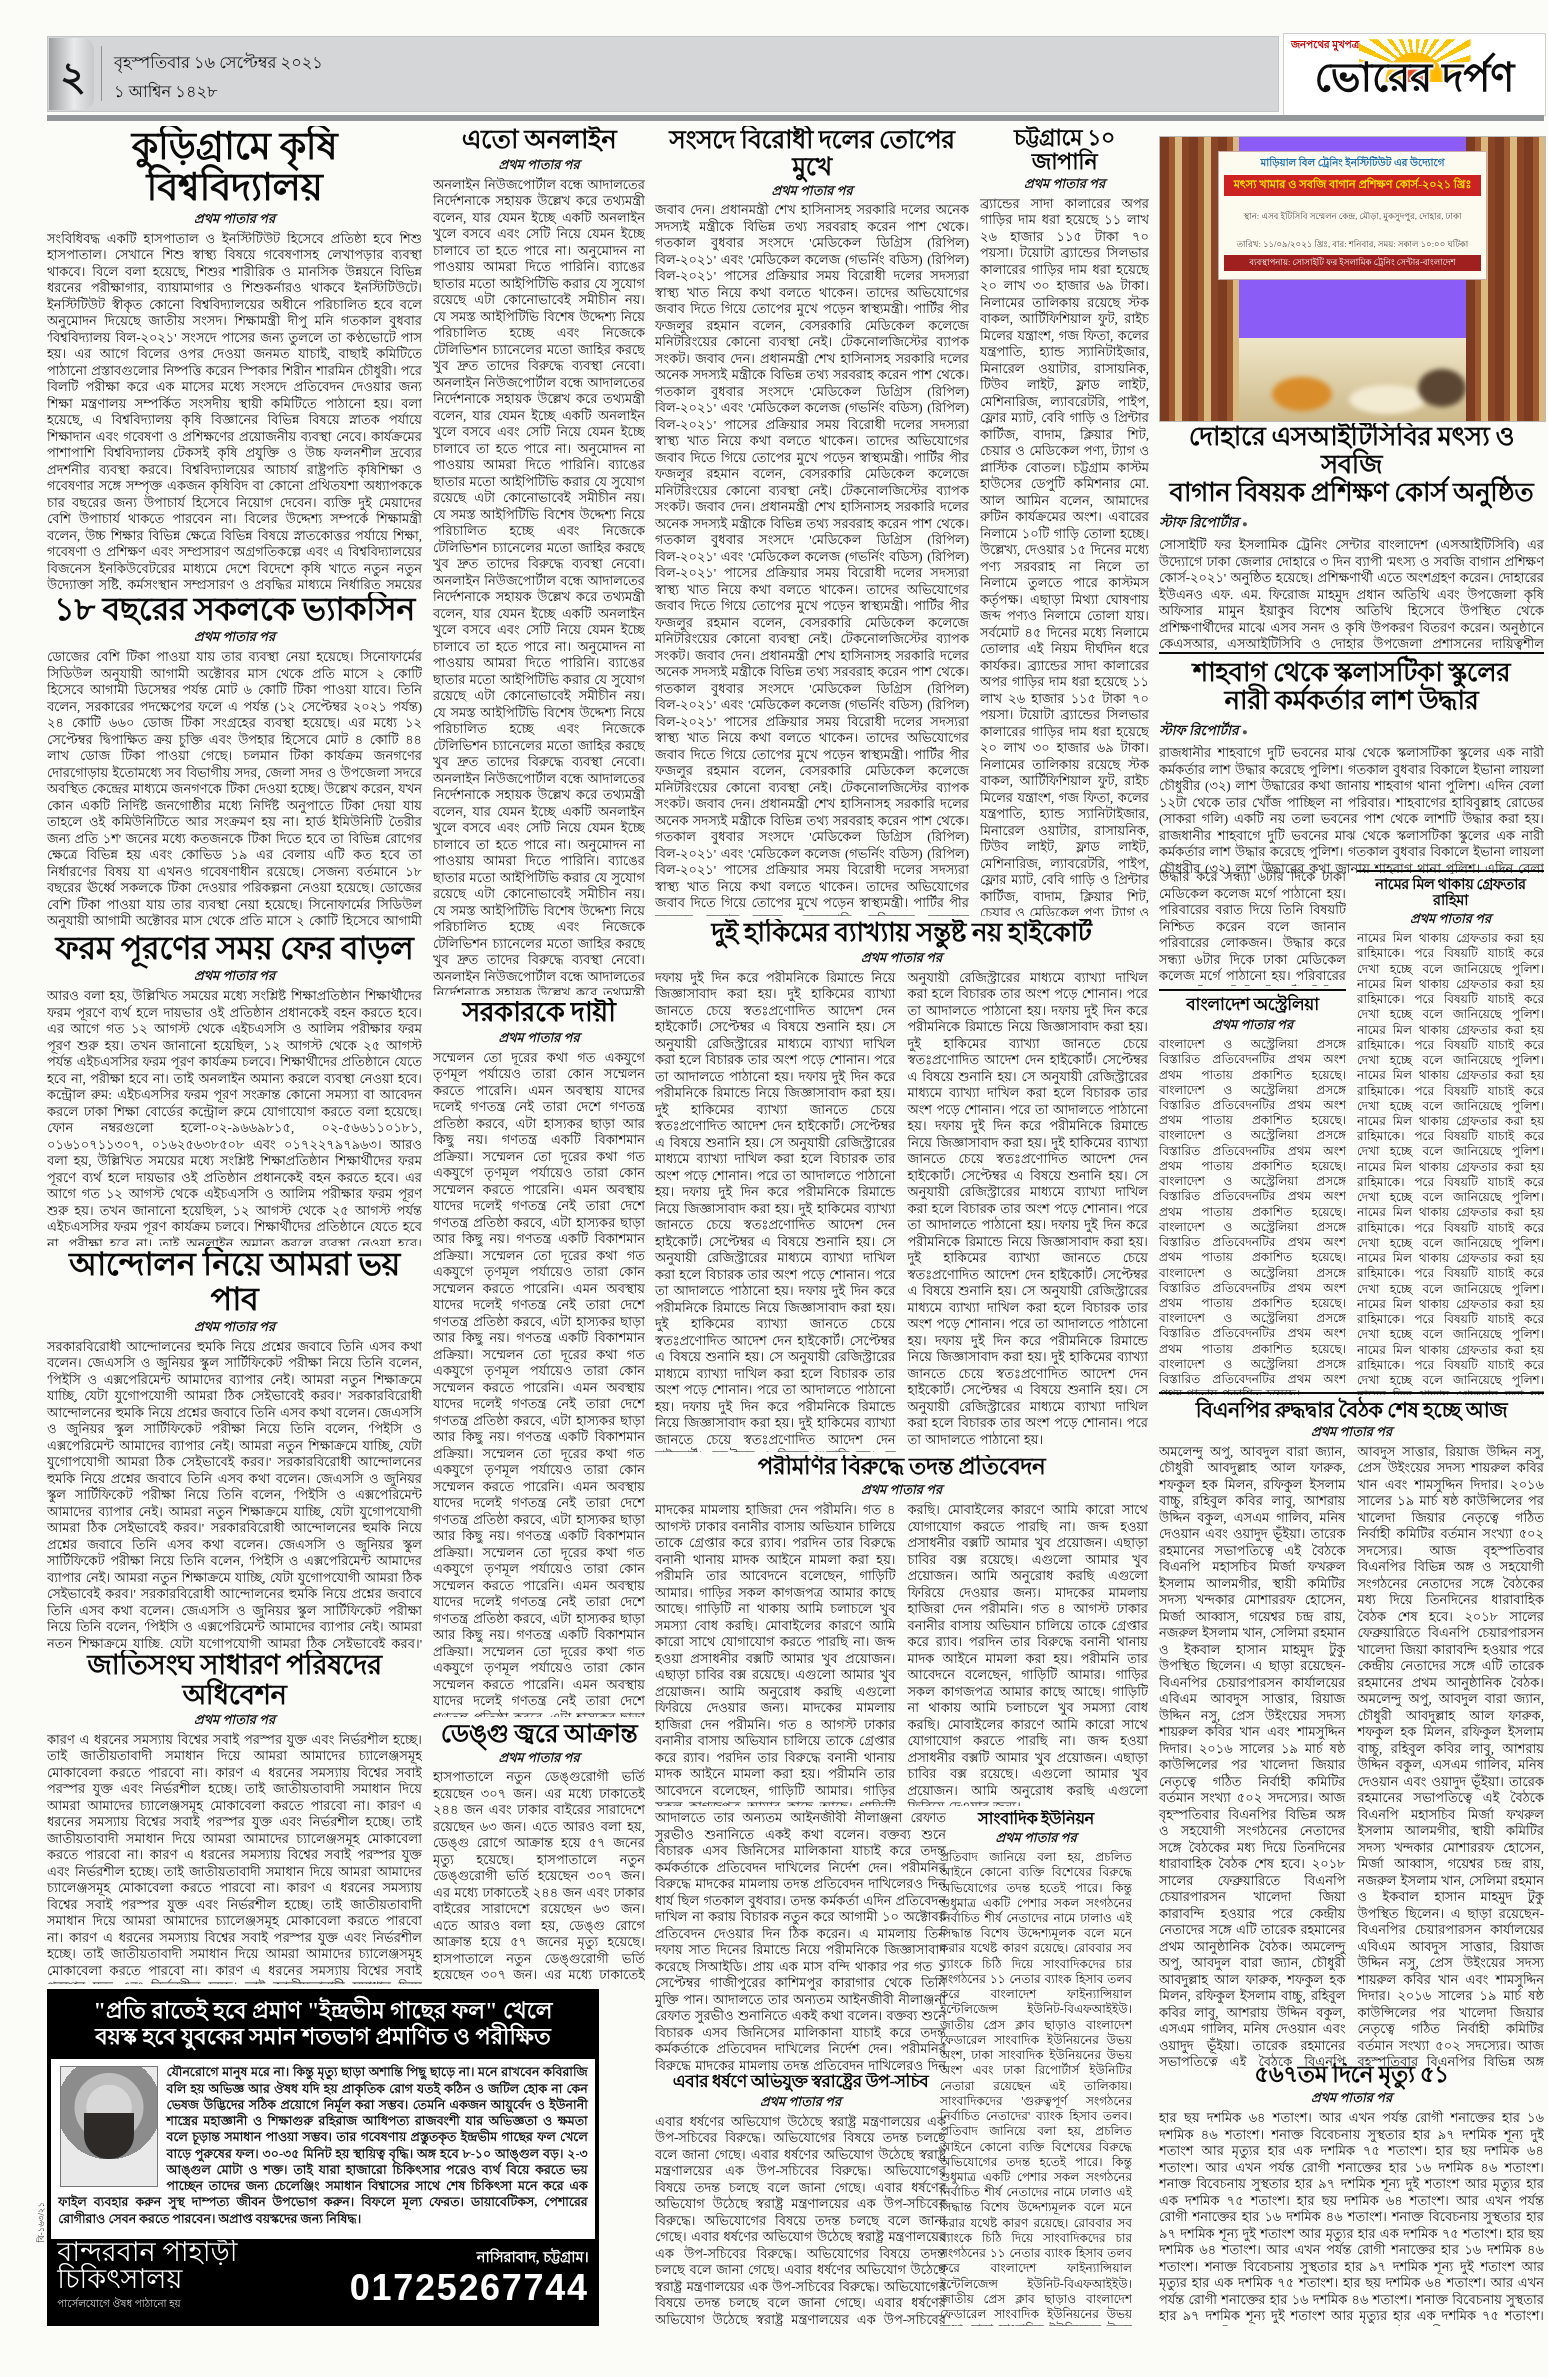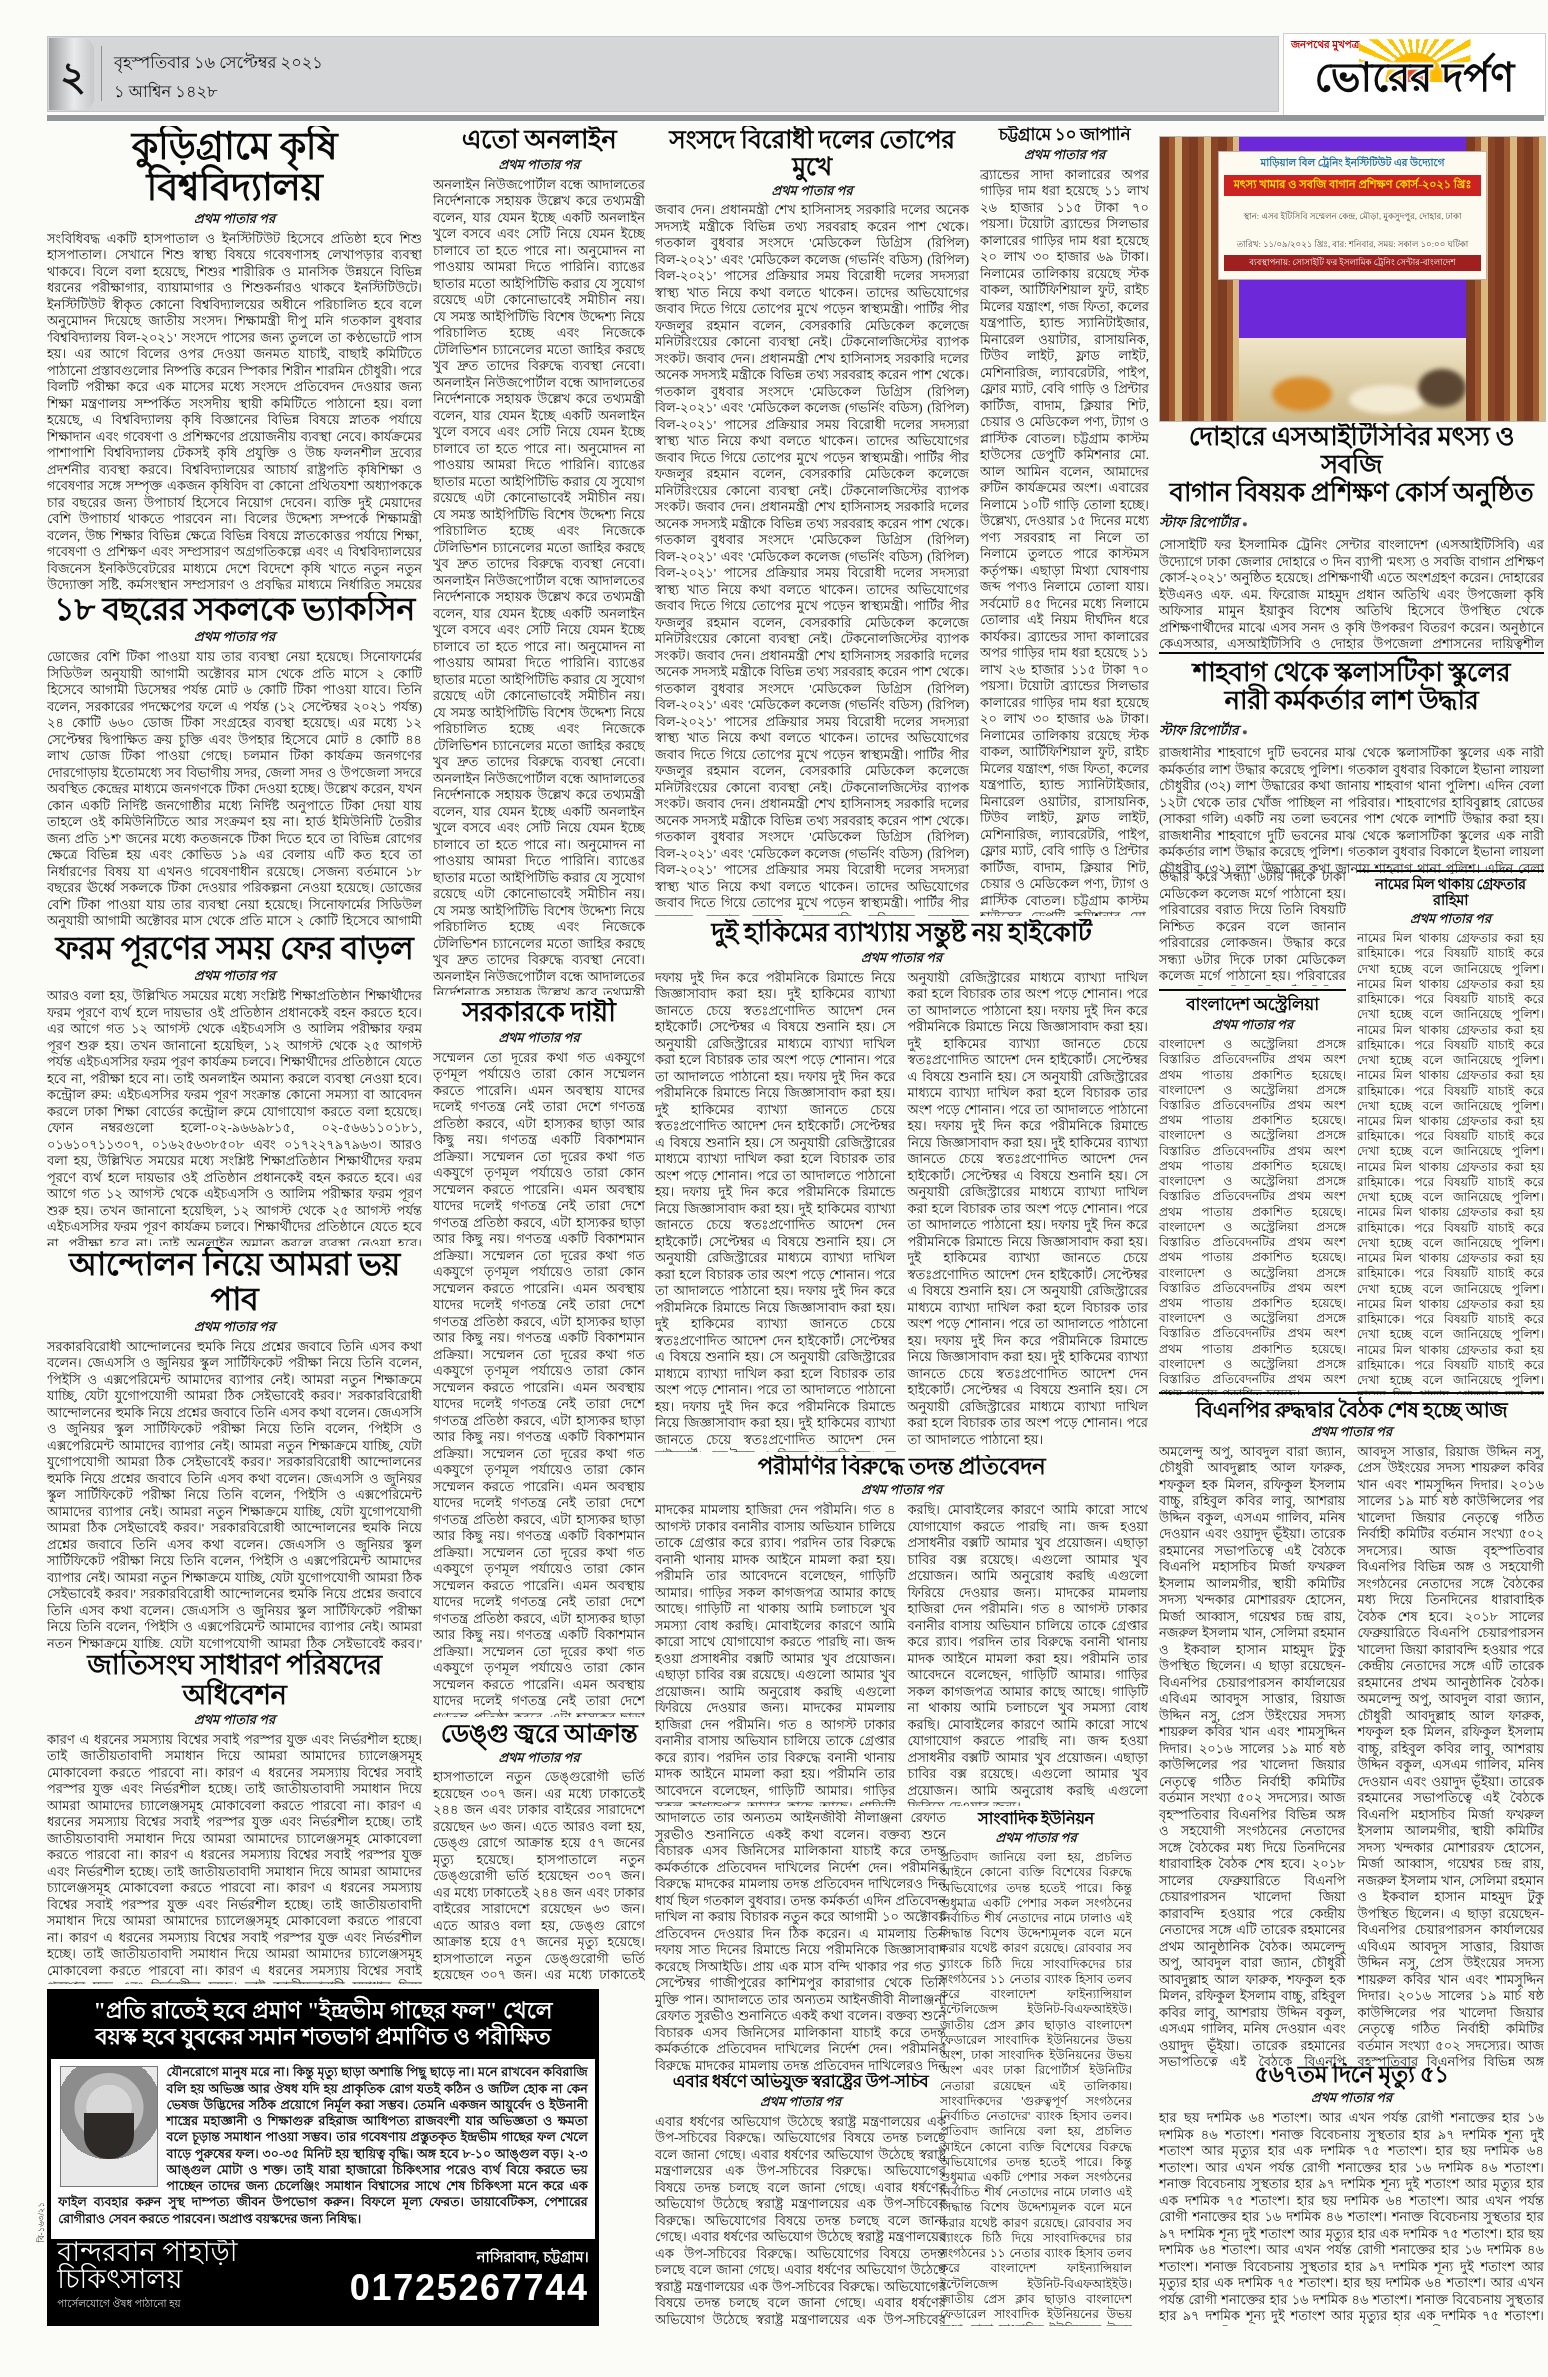--- a/index.html
+++ b/index.html
@@ -37,36 +37,36 @@
   
   #a-kurigram{left:47px;top:126px;width:375px;height:464px;} #a-kurigram .hl{font-size:38px;}
   #a-vaccine {left:47px;top:592px;width:375px;height:337px;} #a-vaccine .hl{font-size:32px;}
   #a-form    {left:47px;top:931px;width:375px;height:315px;} #a-form .hl{font-size:32px;}
   #a-andolon {left:47px;top:1247px;width:375px;height:401px;} #a-andolon .hl{font-size:32px;}
   #a-un      {left:47px;top:1650px;width:375px;height:334px;} #a-un .hl{font-size:27.5px;}
   #a-online  {left:433px;top:126px;width:212px;height:869px;} #a-online .hl{font-size:26px;}
   #a-sarkar  {left:433px;top:998px;width:212px;height:719px;} #a-sarkar .hl{font-size:27px;}
   #a-dengue  {left:433px;top:1720px;width:212px;height:263px;} #a-dengue .hl{font-size:25px;}
   #a-sangsad {left:655px;top:126px;width:314px;height:790px;} #a-sangsad .hl{font-size:25px;}
-  #a-ctg     {left:980px;top:126px;width:169px;height:790px;} #a-ctg .hl{font-size:17px;}
+  #a-ctg     {left:980px;top:126px;width:169px;height:790px;} #a-ctg .hl{font-size:22px;}
   #a-hakim   {left:655px;top:919px;width:493px;height:533px;} #a-hakim .hl{font-size:26px;}
   #a-porimoni{left:655px;top:1455px;width:493px;height:351px;} #a-porimoni .hl{font-size:23px;}
   #a-porimoni2{left:655px;top:1810px;width:291px;height:260px;}
   #a-union   {left:940px;top:1810px;width:192px;height:516px;} #a-union .hl{font-size:16.3px;}
   #a-dhorshon{left:655px;top:2073px;width:291px;height:253px;} #a-dhorshon .hl{font-size:17px;}
   #a-dohar   {left:1159px;top:423px;width:385px;height:227px;} #a-dohar .hl{font-size:26px;}
   #a-shahbag {left:1159px;top:652px;width:385px;height:215px;} #a-shahbag .hl{font-size:26px;}
   #a-shahbag2{left:1159px;top:869px;width:187px;height:117px;}
   #a-namermil{left:1357px;top:870px;width:187px;height:518px;} #a-namermil .hl{font-size:14.6px;}
   #a-banaus  {left:1159px;top:989px;width:187px;height:399px;} #a-banaus .hl{font-size:17px;}
   #a-bnp     {left:1159px;top:1392px;width:385px;height:667px;} #a-bnp .hl{font-size:20.6px;}
   #a-mrityu  {left:1159px;top:2063px;width:385px;height:263px;} #a-mrityu .hl{font-size:23px;}
   .small .body{font-size:12px;}
   
-  .photo{position:absolute;left:1159px;top:136px;width:385px;height:284px;background:#6d28d9;overflow:hidden;border:0.9px solid #bbb;}
+  .photo{position:absolute;left:1159px;top:136px;width:385px;height:284px;background:#8b5cf6;overflow:hidden;border:0.9px solid #bbb;}
   .curtainL,.curtainR{position:absolute;top:0;width:79px;height:100%;
      background:repeating-linear-gradient(90deg,#7c3c22 0 8.6px,#a05a32 8.6px 14.6px,#d9b97f 14.6px 22.4px,#8a4526 22.4px 29px);}
   .curtainL{left:0;} .curtainR{right:0;}
   .banner{position:absolute;left:15%;top:13.8px;width:70%;height:129px;background:#fdfaef;border:1.7px solid #caa;
           padding:3.4px 5.2px;box-sizing:border-box;text-align:center;overflow:hidden;}
   .bl1{font-size:10.3px;font-weight:bold;color:#1b6fae;}
   .bl2{font-size:11.2px;font-weight:bold;color:#ffe900;background:#c22;margin:2.6px 0;padding:0.9px 0;}
   .bl3,.bl4{font-size:8.6px;color:#444;margin-top:14px;}
   .bl5{font-size:8.6px;color:#fff;background:#a02020;margin-top:3.4px;padding:0.9px 0;}
   .scene{position:absolute;left:79px;right:79px;bottom:0;height:83px;background:linear-gradient(#efe6c8,#cdb98a);filter:blur(0.4px);}

